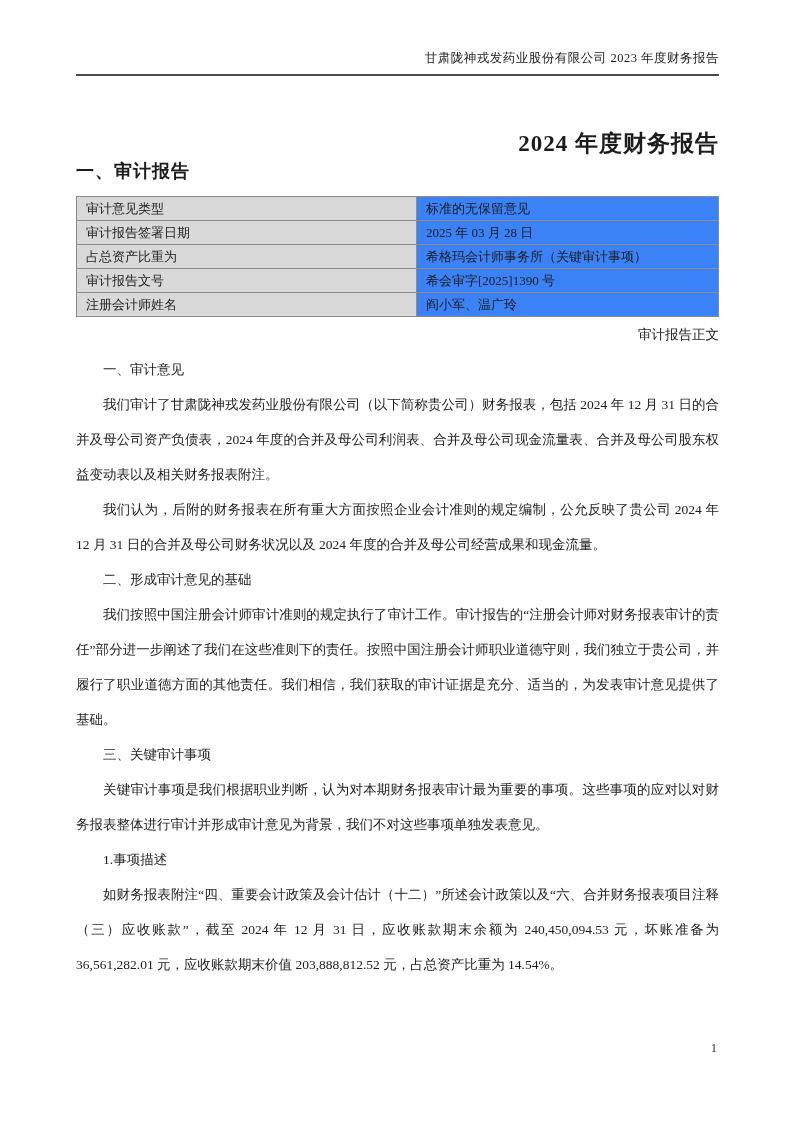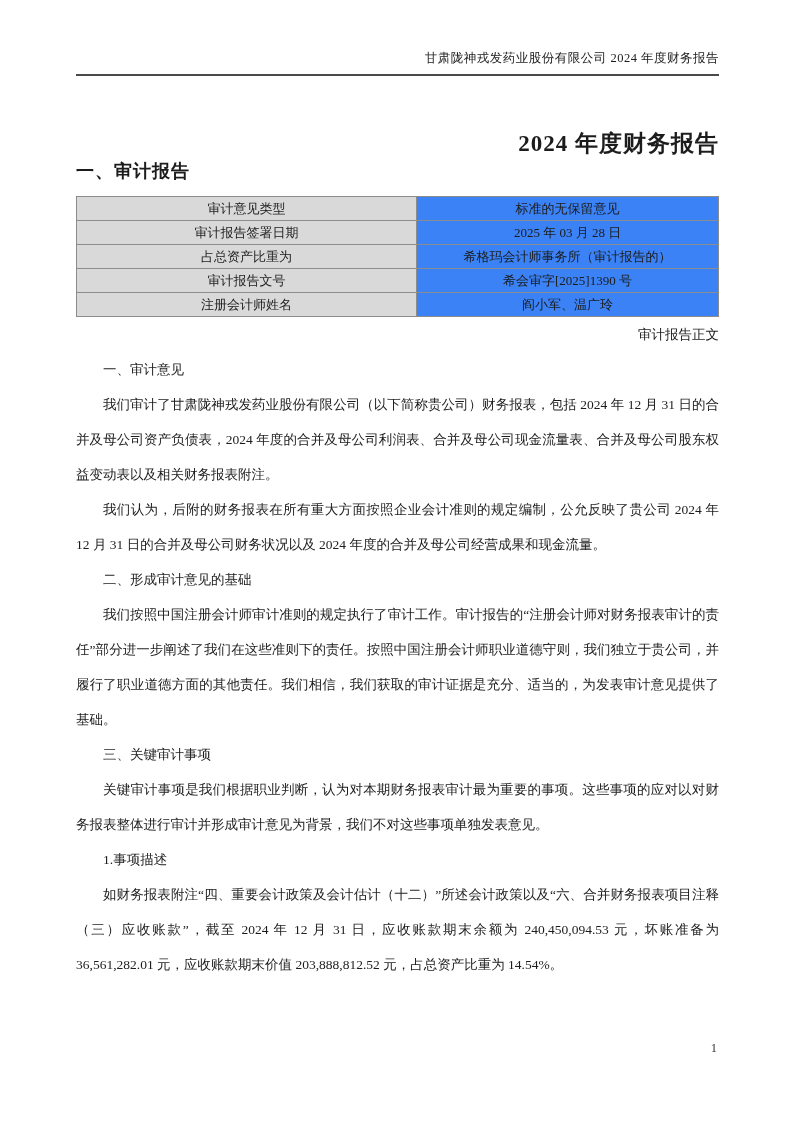--- a/index.html
+++ b/index.html
@@ -47,21 +47,20 @@
     font-size: 13px;
     table-layout: fixed;
   }
   table.audit-table td {
     border: 1px solid #8c8c8c;
     height: 23px;
     padding: 0 9px;
     vertical-align: middle;
     overflow: hidden;
     white-space: nowrap;
-    text-align: center;
   }
   td.cell-label {
     background: #d9d9d9;
     width: 50%;
   }
   td.cell-value {
     background: #3b82f6;
   }
   .body-text {
     font-size: 13.5px;
@@ -84,39 +83,39 @@
     font-size: 12.5px;
     color: #333333;
   }
 </style>
 </head>
 <body>
 
 <div class="page">
   <div class="content">
 
-    <div class="doc-header">甘肃陇神戎发药业股份有限公司 2024 年度财务报告</div>
+    <div class="doc-header">甘肃陇神戎发药业股份有限公司 2023 年度财务报告</div>
 
     <div class="doc-title">2024 年度财务报告</div>
 
     <div class="section-heading">一、审计报告</div>
 
     <table class="audit-table">
       <tbody>
         <tr>
           <td class="cell-label">审计意见类型</td>
           <td class="cell-value">标准的无保留意见</td>
         </tr>
         <tr>
           <td class="cell-label">审计报告签署日期</td>
           <td class="cell-value">2025 年 03 月 28 日</td>
         </tr>
         <tr>
           <td class="cell-label">占总资产比重为</td>
-          <td class="cell-value">希格玛会计师事务所（审计报告的）</td>
+          <td class="cell-value">希格玛会计师事务所（关键审计事项）</td>
         </tr>
         <tr>
           <td class="cell-label">审计报告文号</td>
           <td class="cell-value">希会审字[2025]1390 号</td>
         </tr>
         <tr>
           <td class="cell-label">注册会计师姓名</td>
           <td class="cell-value">阎小军、温广玲</td>
         </tr>
       </tbody>

